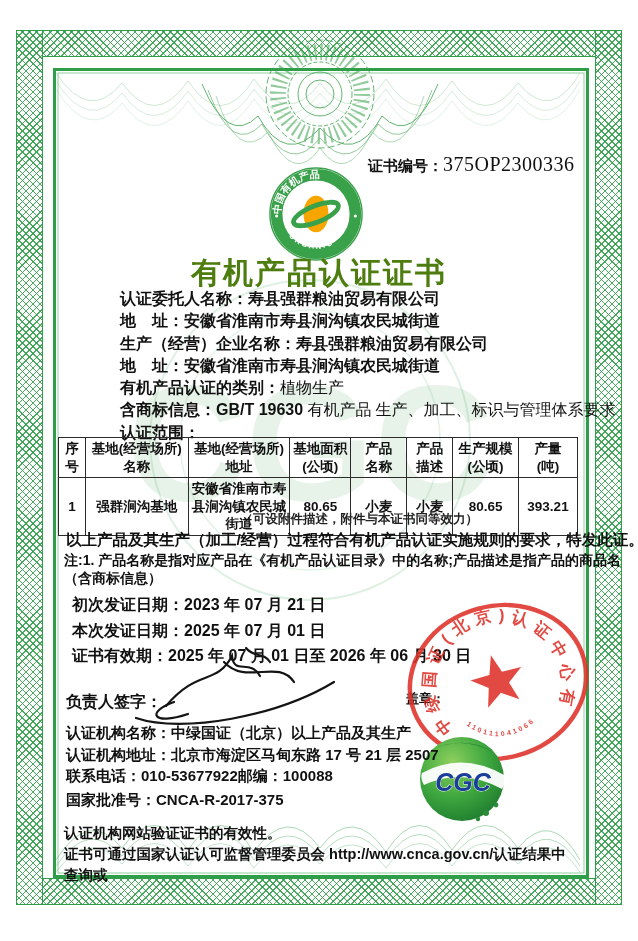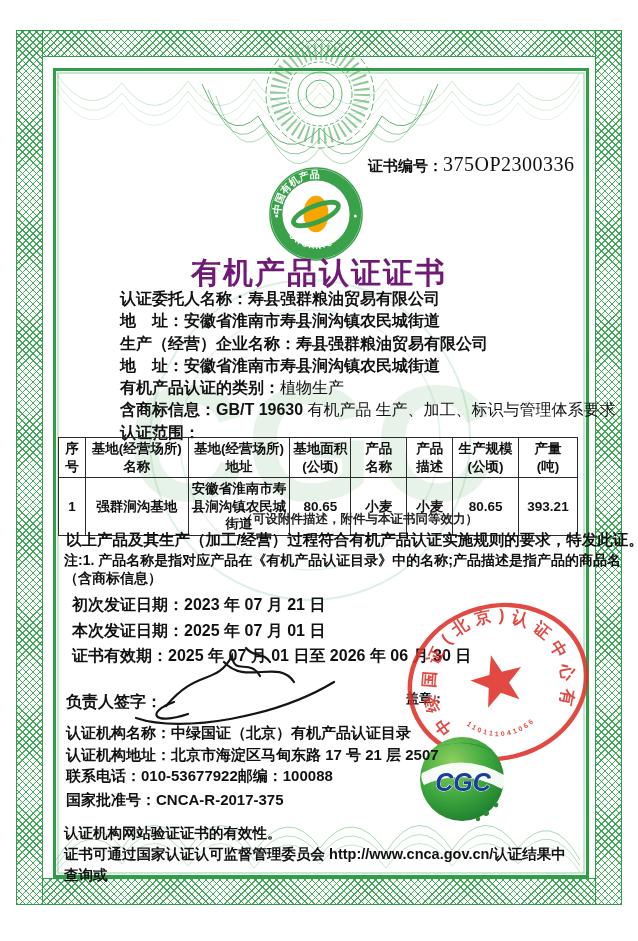--- a/index.html
+++ b/index.html
@@ -16,21 +16,21 @@
   .gband.bottom{left:16px;right:16px;bottom:36px;height:25px;}
   .gband.left{left:16px;top:30px;bottom:36px;width:25px;}
   .gband.right{right:16px;top:30px;bottom:36px;width:25px;}
   .frame{position:absolute;left:53px;top:68px;width:530px;height:804px;
      border:3px solid #2f9e48;box-shadow:inset 0 0 0 1.5px #ffffff, inset 0 0 0 2.5px #8fcf9d;}
   
   .certno{position:absolute;top:153px;left:368px;white-space:nowrap;}
   .certno .lbl{font-size:15px;font-weight:700;}
   .certno .num{font-family:"Liberation Serif",serif;font-size:20px;letter-spacing:.5px;}
   .title{position:absolute;top:253px;left:0;width:638px;text-align:center;
-     font-size:30px;font-weight:700;letter-spacing:2px;color:#701a75;}
+     font-size:30px;font-weight:700;letter-spacing:2px;color:#4d7c0f;}
   .fields{position:absolute;left:72px;top:288px;font-size:16px;font-weight:700;line-height:22.3px;white-space:nowrap;margin-left:48px;}
   .kai{font-family:"Liberation Serif",serif;font-weight:500;}
   .scope-table{position:absolute;left:58px;top:437px;width:520px;border-collapse:collapse;
      font-size:13.5px;font-weight:700;text-align:center;color:#111;background:transparent;}
   .scope-table th,.scope-table td{border:1.6px solid #2b2b2b;padding:2px 2px;vertical-align:middle;line-height:1.3;}
   .scope-table th span{display:block;}
   .attach-note{position:absolute;left:58px;top:511px;width:420px;text-align:right;
      font-family:"Liberation Serif",serif;font-size:12.5px;font-weight:600;color:#222;}
   .decl{position:absolute;left:66px;top:530px;font-size:15.5px;font-weight:700;white-space:nowrap;}
   .note{position:absolute;left:64px;top:551px;font-size:14px;font-weight:700;line-height:18px;}
@@ -241,21 +241,21 @@
     <circle cx="50" cy="46" r="42" fill="url(#cgcG)"></circle>
     <path d="M10 40 Q50 18 92 42 Q94 50 90 56 Q50 34 12 52 Q8 46 10 40 Z" fill="#ffffff" opacity="0.95"></path>
     <path d="M20 16 Q52 2 82 20 Q66 8 44 10 Q30 12 20 16 Z" fill="#2a8c38"></path>
     <circle cx="74" cy="80" r="3" fill="#2a8c38"></circle>
     <circle cx="84" cy="72" r="2.4" fill="#2a8c38"></circle>
     <circle cx="66" cy="86" r="2.2" fill="#2a8c38"></circle>
     <text x="51" y="58" text-anchor="middle" font-family="Liberation Sans, sans-serif" font-weight="bold" font-style="italic" font-size="25" fill="#1b3e9b" stroke="#ffffff" stroke-width="0.8" paint-order="stroke">CGC</text>
   </svg>
 
   <div class="org">
-    <div><span>认证机构名称：</span><span>中绿国证（北京）有机产品认证目录</span></div>
+    <div><span>认证机构名称：</span><span>中绿国证（北京）以上产品及其生产</span></div>
     <div><span>认证机构地址：</span><span>北京市海淀区马甸东路 17 号 21 层 2507</span></div>
     <div><span>联系电话：</span><span>010-53677922</span><span class="zip">邮编：</span><span>100088</span></div>
   </div>
   <div class="approval">
     <span>国家批准号：</span><span>CNCA-R-2017-375</span>
   </div>
 
   <div class="footer">
     <span>认证机构网站验证证书的有效性。</span>
     <span>证书可通过国家认证认可监督管理委员会 http://www.cnca.gov.cn/认证结果中查询或</span>

